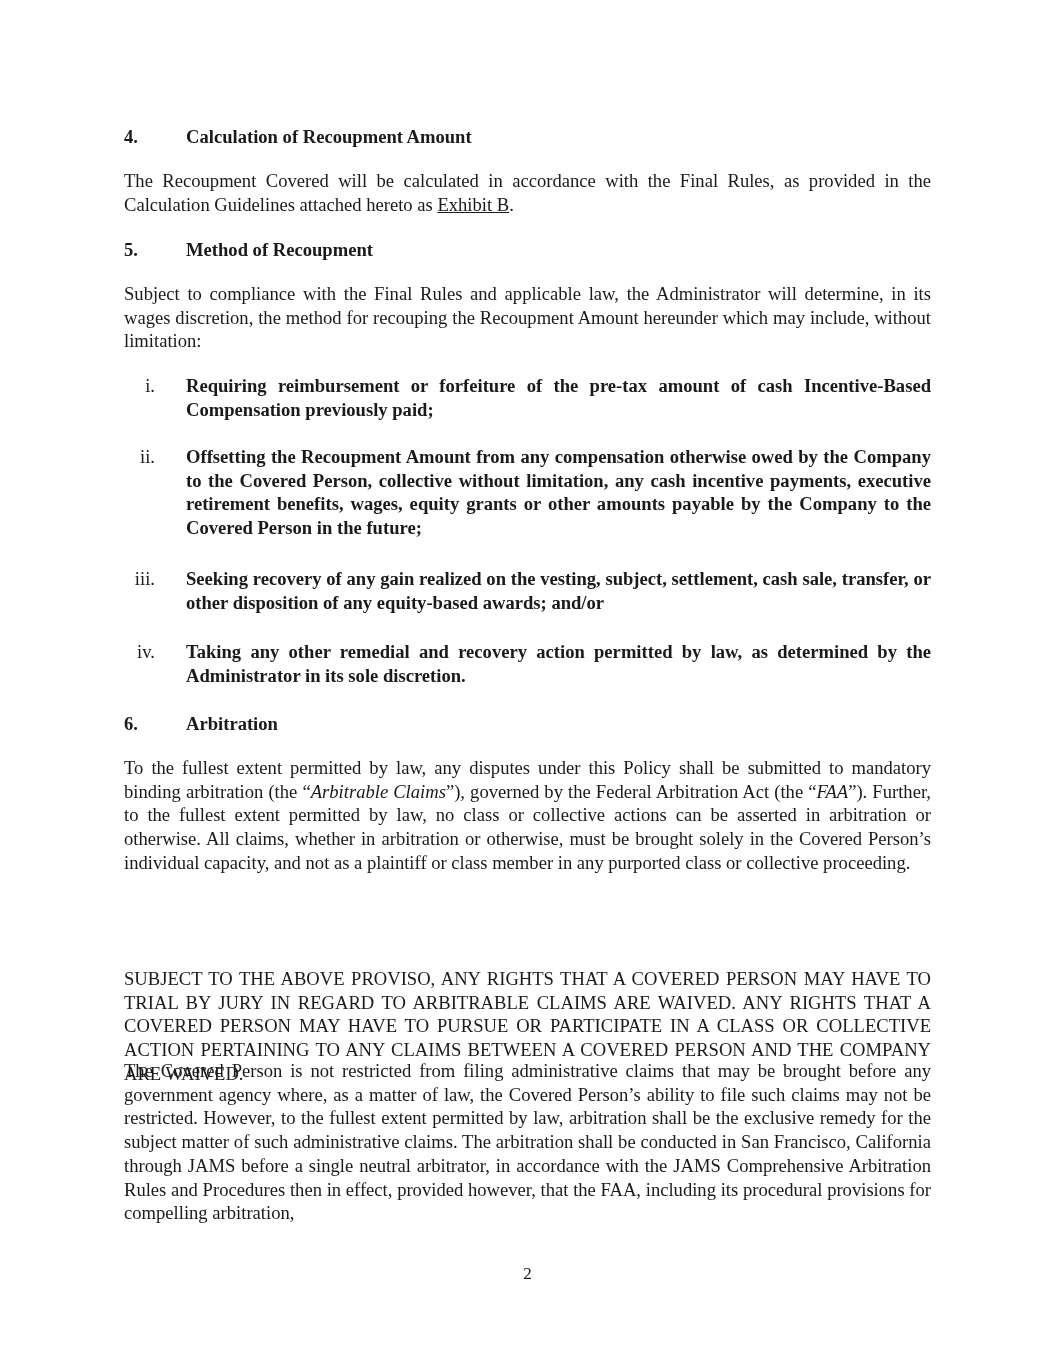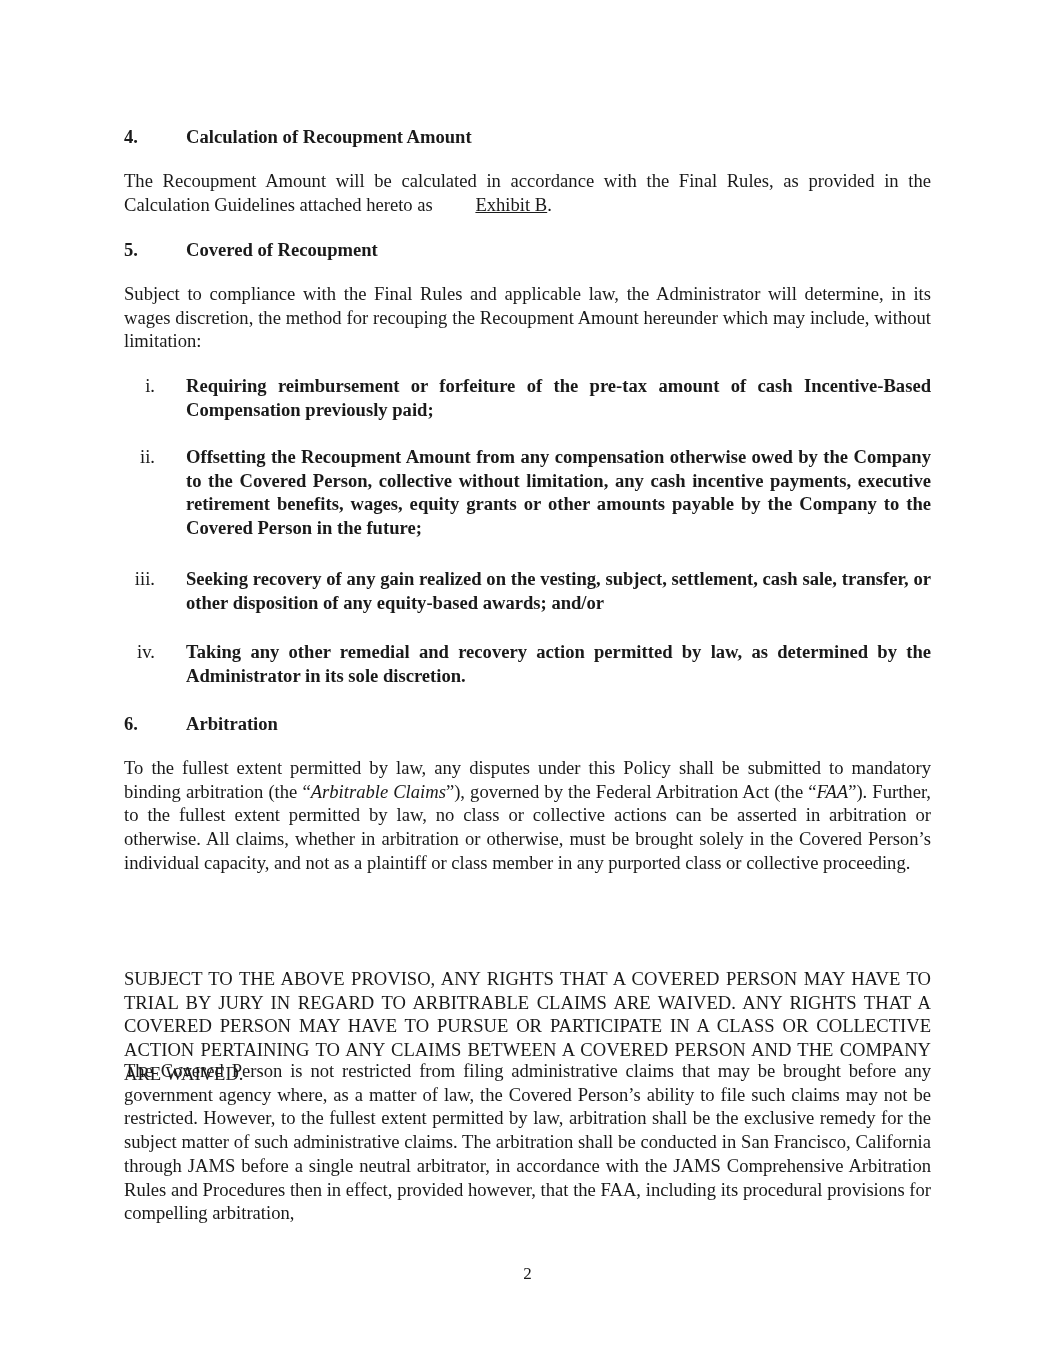--- a/index.html
+++ b/index.html
@@ -52,21 +52,20 @@
   }
   .list-item .item-text {
     position: absolute;
     left: 62px;
     width: 745px;
     text-align: justify;
     font-weight: bold;
   }
   .link {
     text-decoration: underline;
-    margin-left: 38px;
   }
   .bi {
     font-weight: normal;
     font-style: italic;
   }
   .caps {
     text-align: justify;
     margin-top: 48px;
   }
   .page-number {
@@ -79,24 +78,24 @@
   }
 </style>
 </head>
 <body>
 
 <div class="page">
 
   <div class="heading" style="top:125px;">
     <span class="num">4.</span><span>Calculation of Recoupment Amount</span>
   </div>
-  <div class="para" style="top:169px;"><span>The Recoupment Amount will be calculated in accordance with the Final Rules, as provided in the Calculation Guidelines attached hereto as </span><span class="link">Exhibit B</span><span>.</span></div>
+  <div class="para" style="top:169px;"><span>The Recoupment Covered will be calculated in accordance with the Final Rules, as provided in the Calculation Guidelines attached hereto as </span><span class="link">Exhibit B</span><span>.</span></div>
 
   <div class="heading" style="top:238px;">
-    <span class="num">5.</span><span>Covered of Recoupment</span>
+    <span class="num">5.</span><span>Method of Recoupment</span>
   </div>
   <div class="para" style="top:282px;">Subject to compliance with the Final Rules and applicable law, the Administrator will determine, in its wages discretion, the method for recouping the Recoupment Amount hereunder which may include, without limitation:</div>
 
   <div class="list-item" style="top:374px;">
     <span class="roman">i.</span>
     <span class="item-text">Requiring reimbursement or forfeiture of the pre-tax amount of cash Incentive-Based Compensation previously paid;</span>
   </div>
 
   <div class="list-item" style="top:445px;">
     <span class="roman">ii.</span>

